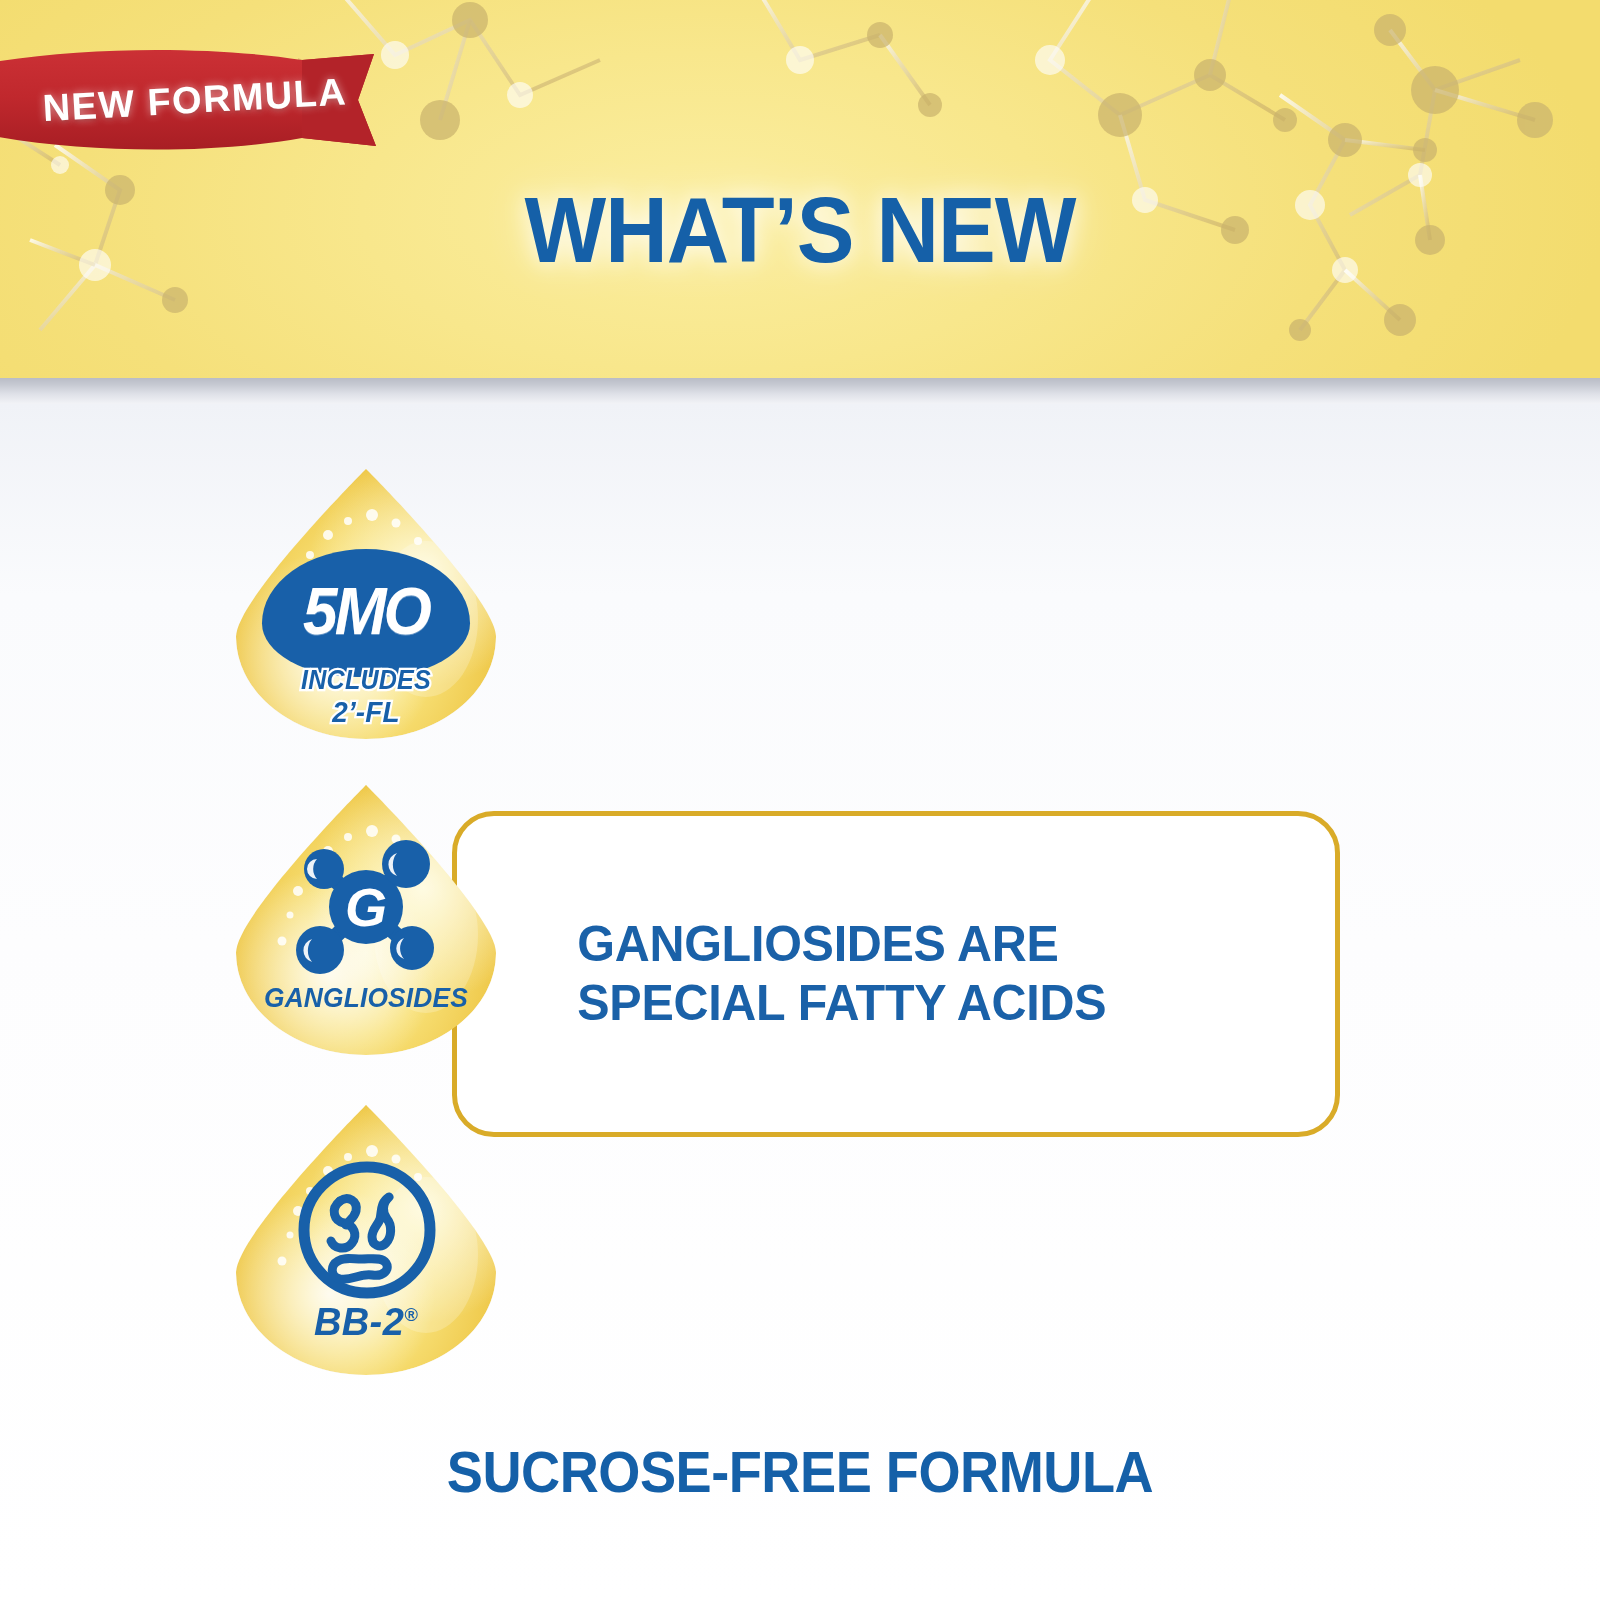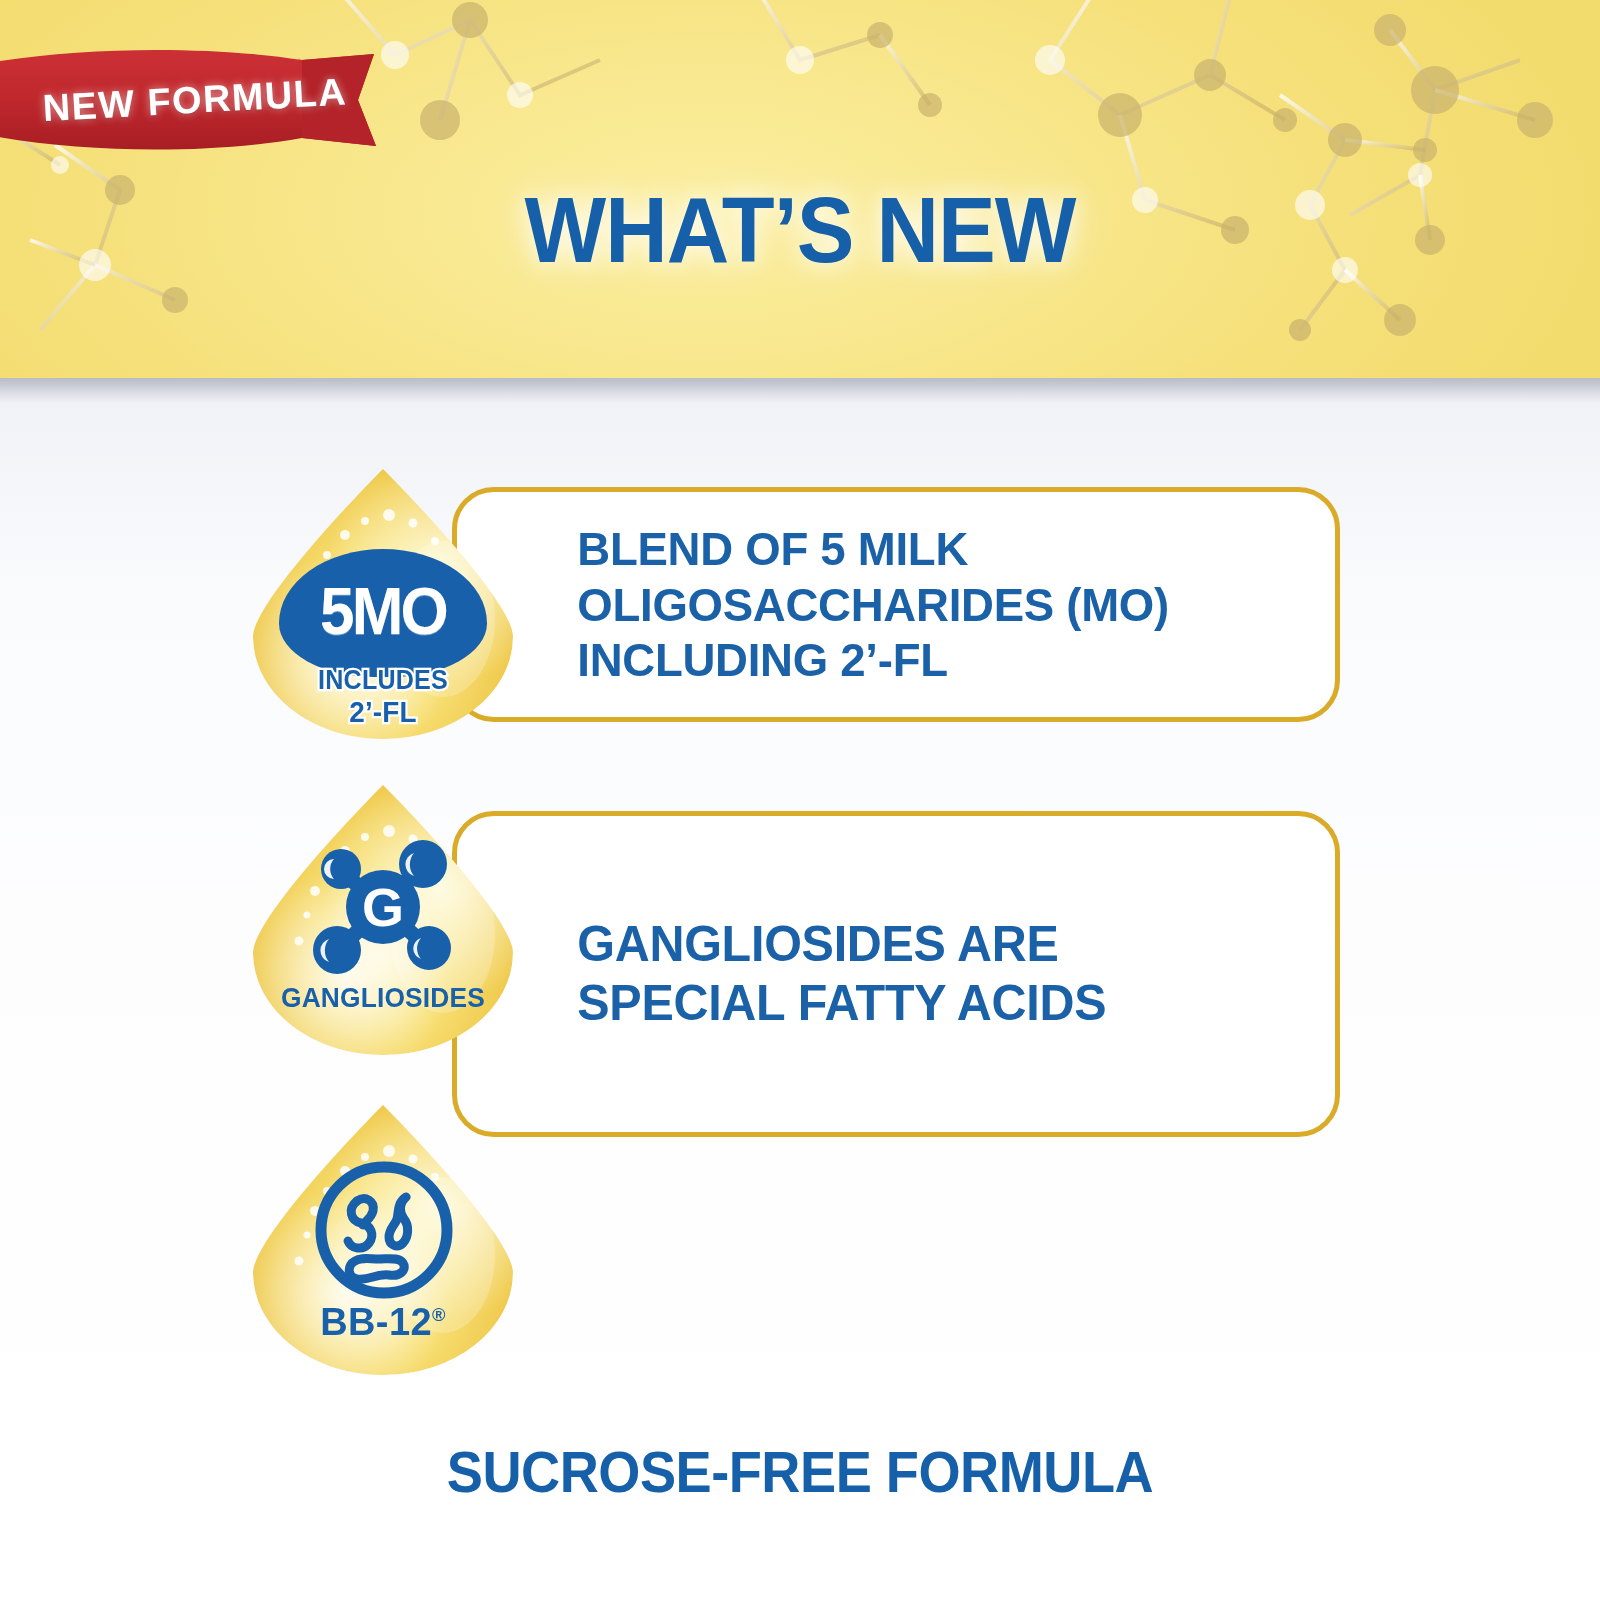--- a/index.html
+++ b/index.html
@@ -76,28 +76,29 @@
     padding-left:124px;
     padding-right:36px;
     transform:scaleX(.97);
     transform-origin:left center;
   }
   .card2 .card-text{ font-size:50px; }
   .card3 .card-text{ font-size:50px; }
 
   
   .droplet{
-    position:absolute; left:253px; width:260px; height:270px;
+    position:absolute; left:236px; width:260px; height:270px;
     background:
       radial-gradient(circle at 36% 70%, rgba(255,255,255,.85) 0%, rgba(255,255,255,0) 42%),
       radial-gradient(circle at 72% 38%, rgba(255,252,225,.95) 0%, rgba(255,250,210,0) 46%),
       radial-gradient(ellipse at 50% 62%, #fdf6c8 0%, #f8e178 34%, #efc94b 70%, #e2b63a 100%);
     border-radius:50% 50% 50% 50% / 62% 62% 38% 38%;
     clip-path: path("M130 0 C130 0 260 130 260 168 C260 224 202 270 130 270 C58 270 0 224 0 168 C0 130 130 0 130 0 Z");
     box-shadow:0 10px 26px rgba(170,140,40,.22);
+    font-style:italic;
   }
   .drop1{ top:10px; }
   .drop2{ top:6px; }
   .drop3{ top:6px; }
 
   .bubbles{ position:absolute; inset:0; pointer-events:none; }
 
   
   .mo-blob{
     position:absolute; left:26px; top:80px; width:208px; height:128px;
@@ -218,23 +219,20 @@
     <div id="ribbon-label">NEW FORMULA</div>
   </div>
 
   <div id="page-title">WHAT’S NEW</div>
 </div>
 <div id="header-shadow"></div>
 
 <div id="main">
 
   <div class="row row1">
-    <div class="card card1">
-      <div class="card-text">BLEND OF 5 MILK OLIGOSACCHARIDES (MO) INCLUDING 2’-FL</div>
-    </div>
 
     <div class="droplet drop1">
       <svg class="bubbles" viewBox="0 0 260 270">
         <g fill="#ffffff" opacity="0.85">
           <circle cx="92" cy="66" r="5"></circle>
             <circle cx="112" cy="52" r="4"></circle>
           <circle cx="136" cy="46" r="6"></circle>
             <circle cx="160" cy="54" r="4.5"></circle>
           <circle cx="74" cy="86" r="4"></circle>
             <circle cx="62" cy="106" r="5"></circle>
@@ -319,18 +317,18 @@
       <svg style="position:absolute;left:58px;top:52px;width:146px;height:146px;" viewBox="0 0 146 146">
         <circle cx="73" cy="73" r="63" fill="none" stroke="#1860a9" stroke-width="11"></circle>
         <g fill="none" stroke="#1860a9" stroke-width="9" stroke-linecap="round" stroke-linejoin="round">
           <path d="M46 44 C36 52 40 64 50 66 C60 68 64 78 58 86 C52 94 40 92 37 84"></path>
           <path d="M46 44 C54 38 64 44 62 54 C60 62 54 64 52 68"></path>
           <path d="M95 40 C88 46 88 56 93 62 C98 68 98 80 92 86 C86 92 78 88 78 80 C78 72 84 68 86 62 C88 54 86 46 95 40 Z"></path>
           <path d="M44 104 C36 108 36 120 46 122 C58 124 66 116 78 118 C90 120 96 112 92 106 C88 100 78 102 68 102 C58 102 50 100 44 104 Z"></path>
         </g>
       </svg>
 
-      <div class="drop-label lbl-bb"><span>BB-12</span><sup>®</sup></div>
+      <div class="drop-label lbl-bb"><span>BB-2</span><sup>®</sup></div>
     </div>
   </div>
 
   <div id="footer-note">SUCROSE-FREE FORMULA</div>
 </div>
 
 </body></html>

